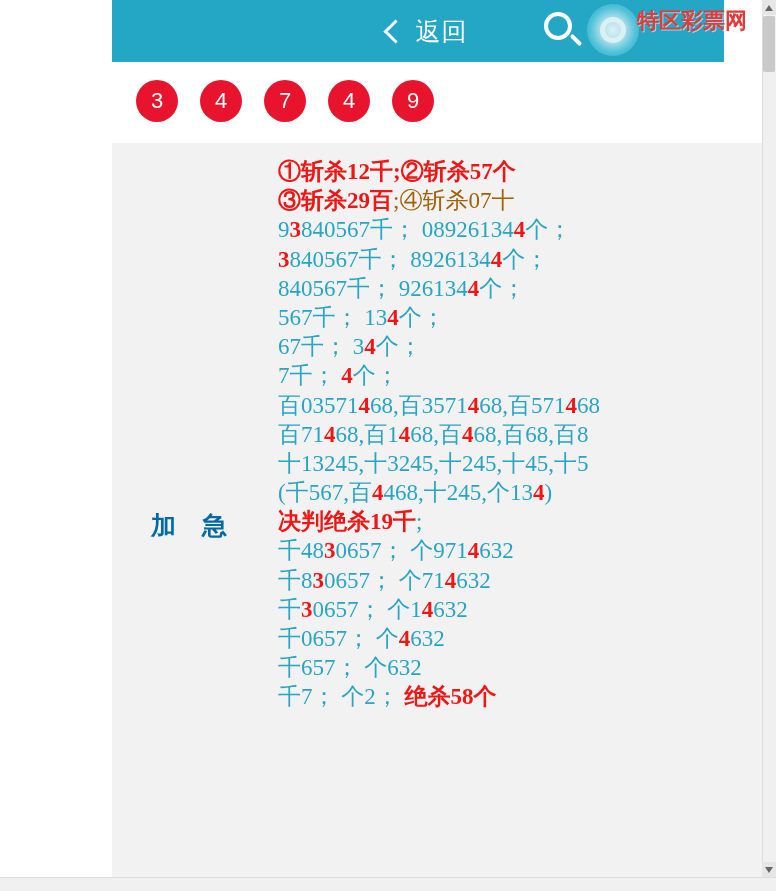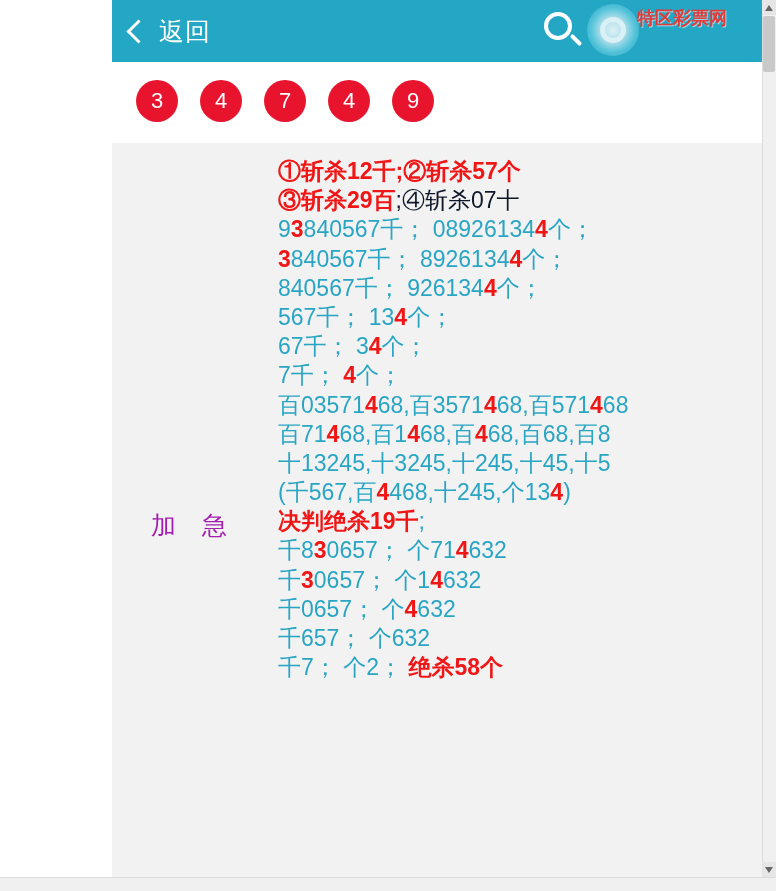--- a/index.html
+++ b/index.html
@@ -13,26 +13,27 @@
     width: 776px;
     height: 891px;
     overflow: hidden;
     background: #ffffff;
   }
   
   .topbar {
     position: absolute;
     left: 112px;
     top: 0;
-    width: 664px;
+    width: 612px;
     height: 62px;
     background: #23a7c4;
     display: flex;
     align-items: center;
     box-sizing: border-box;
+    justify-content: center;
   }
   .back-btn {
     display: flex;
     align-items: center;
     margin-left: 18px;
     cursor: pointer;
   }
   .chevron-left {
     width: 14px;
     height: 14px;
@@ -102,21 +103,21 @@
     height: 26px;
     border-radius: 50%;
     border: 5px solid #ffffff;
     box-sizing: border-box;
     opacity: 0.9;
   }
   .wm-text {
     position: absolute;
     left: 50px;
     top: 6px;
-    font-size: 18px;
+    font-size: 22px;
     font-weight: bold;
     color: #e23a3a;
     text-shadow: 1px 1px 0 rgba(255,255,255,0.55);
     white-space: nowrap;
   }
   .wm-sub {
     position: absolute;
     left: 52px;
     top: 36px;
     font-size: 14px;
@@ -159,37 +160,38 @@
     background: #f2f2f2;
     display: flex;
     align-items: flex-start;
     box-sizing: border-box;
   }
   .label-col {
     width: 166px;
     flex: 0 0 166px;
     padding-top: 366px;
     text-align: center;
-    color: #a21caf;
+    color: #0369a1;
     font-size: 25px;
     letter-spacing: 26px;
     padding-left: 14px;
     box-sizing: border-box;
+    font-weight: bold;
   }
   .text-col {
     flex: 1 1 auto;
     padding-top: 14px;
     padding-right: 6px;
     font-size: 23px;
     line-height: 29.2px;
     color: #29a5c4;
     white-space: nowrap;
   }
-  .ln { height: 29.2px; }
-  .r { color: #0f172a; }
+  .ln { height: 29.2px; font-family: Liberation Serif, serif; }
+  .r { color: #a16207; }
   .rb { color: #f01616; font-weight: bold; }
   
   .scroll-track-v {
     position: absolute;
     right: 0;
     top: 0;
     width: 14px;
     height: 891px;
     background: #f0f0f0;
     border-left: 1px solid #dcdcdc;
@@ -287,20 +289,21 @@
       <div class="ln"><span class="rb">3</span>840567千； 8926134<span class="rb">4</span>个；</div>
       <div class="ln">840567千； 926134<span class="rb">4</span>个；</div>
       <div class="ln">567千； 13<span class="rb">4</span>个；</div>
       <div class="ln">67千； 3<span class="rb">4</span>个；</div>
       <div class="ln">7千； <span class="rb">4</span>个；</div>
       <div class="ln">百03571<span class="rb">4</span>68,百3571<span class="rb">4</span>68,百571<span class="rb">4</span>68</div>
       <div class="ln">百71<span class="rb">4</span>68,百1<span class="rb">4</span>68,百<span class="rb">4</span>68,百68,百8</div>
       <div class="ln">十13245,十3245,十245,十45,十5</div>
       <div class="ln">(千567,百<span class="rb">4</span>468,十245,个13<span class="rb">4</span>)</div>
       <div class="ln"><span class="rb">决判绝杀19千</span>;</div>
+      <div class="ln">千48<span class="rb">3</span>0657；  个971<span class="rb">4</span>632</div>
       <div class="ln">千8<span class="rb">3</span>0657；  个71<span class="rb">4</span>632</div>
       <div class="ln">千<span class="rb">3</span>0657；  个1<span class="rb">4</span>632</div>
       <div class="ln">千0657；  个<span class="rb">4</span>632</div>
       <div class="ln">千657；  个632</div>
       <div class="ln">千7；  个2；  <span class="rb">绝杀58个</span></div>
     </div>
   </div>
 
   <div class="scroll-track-v">
     <div class="scroll-arrow-up">

